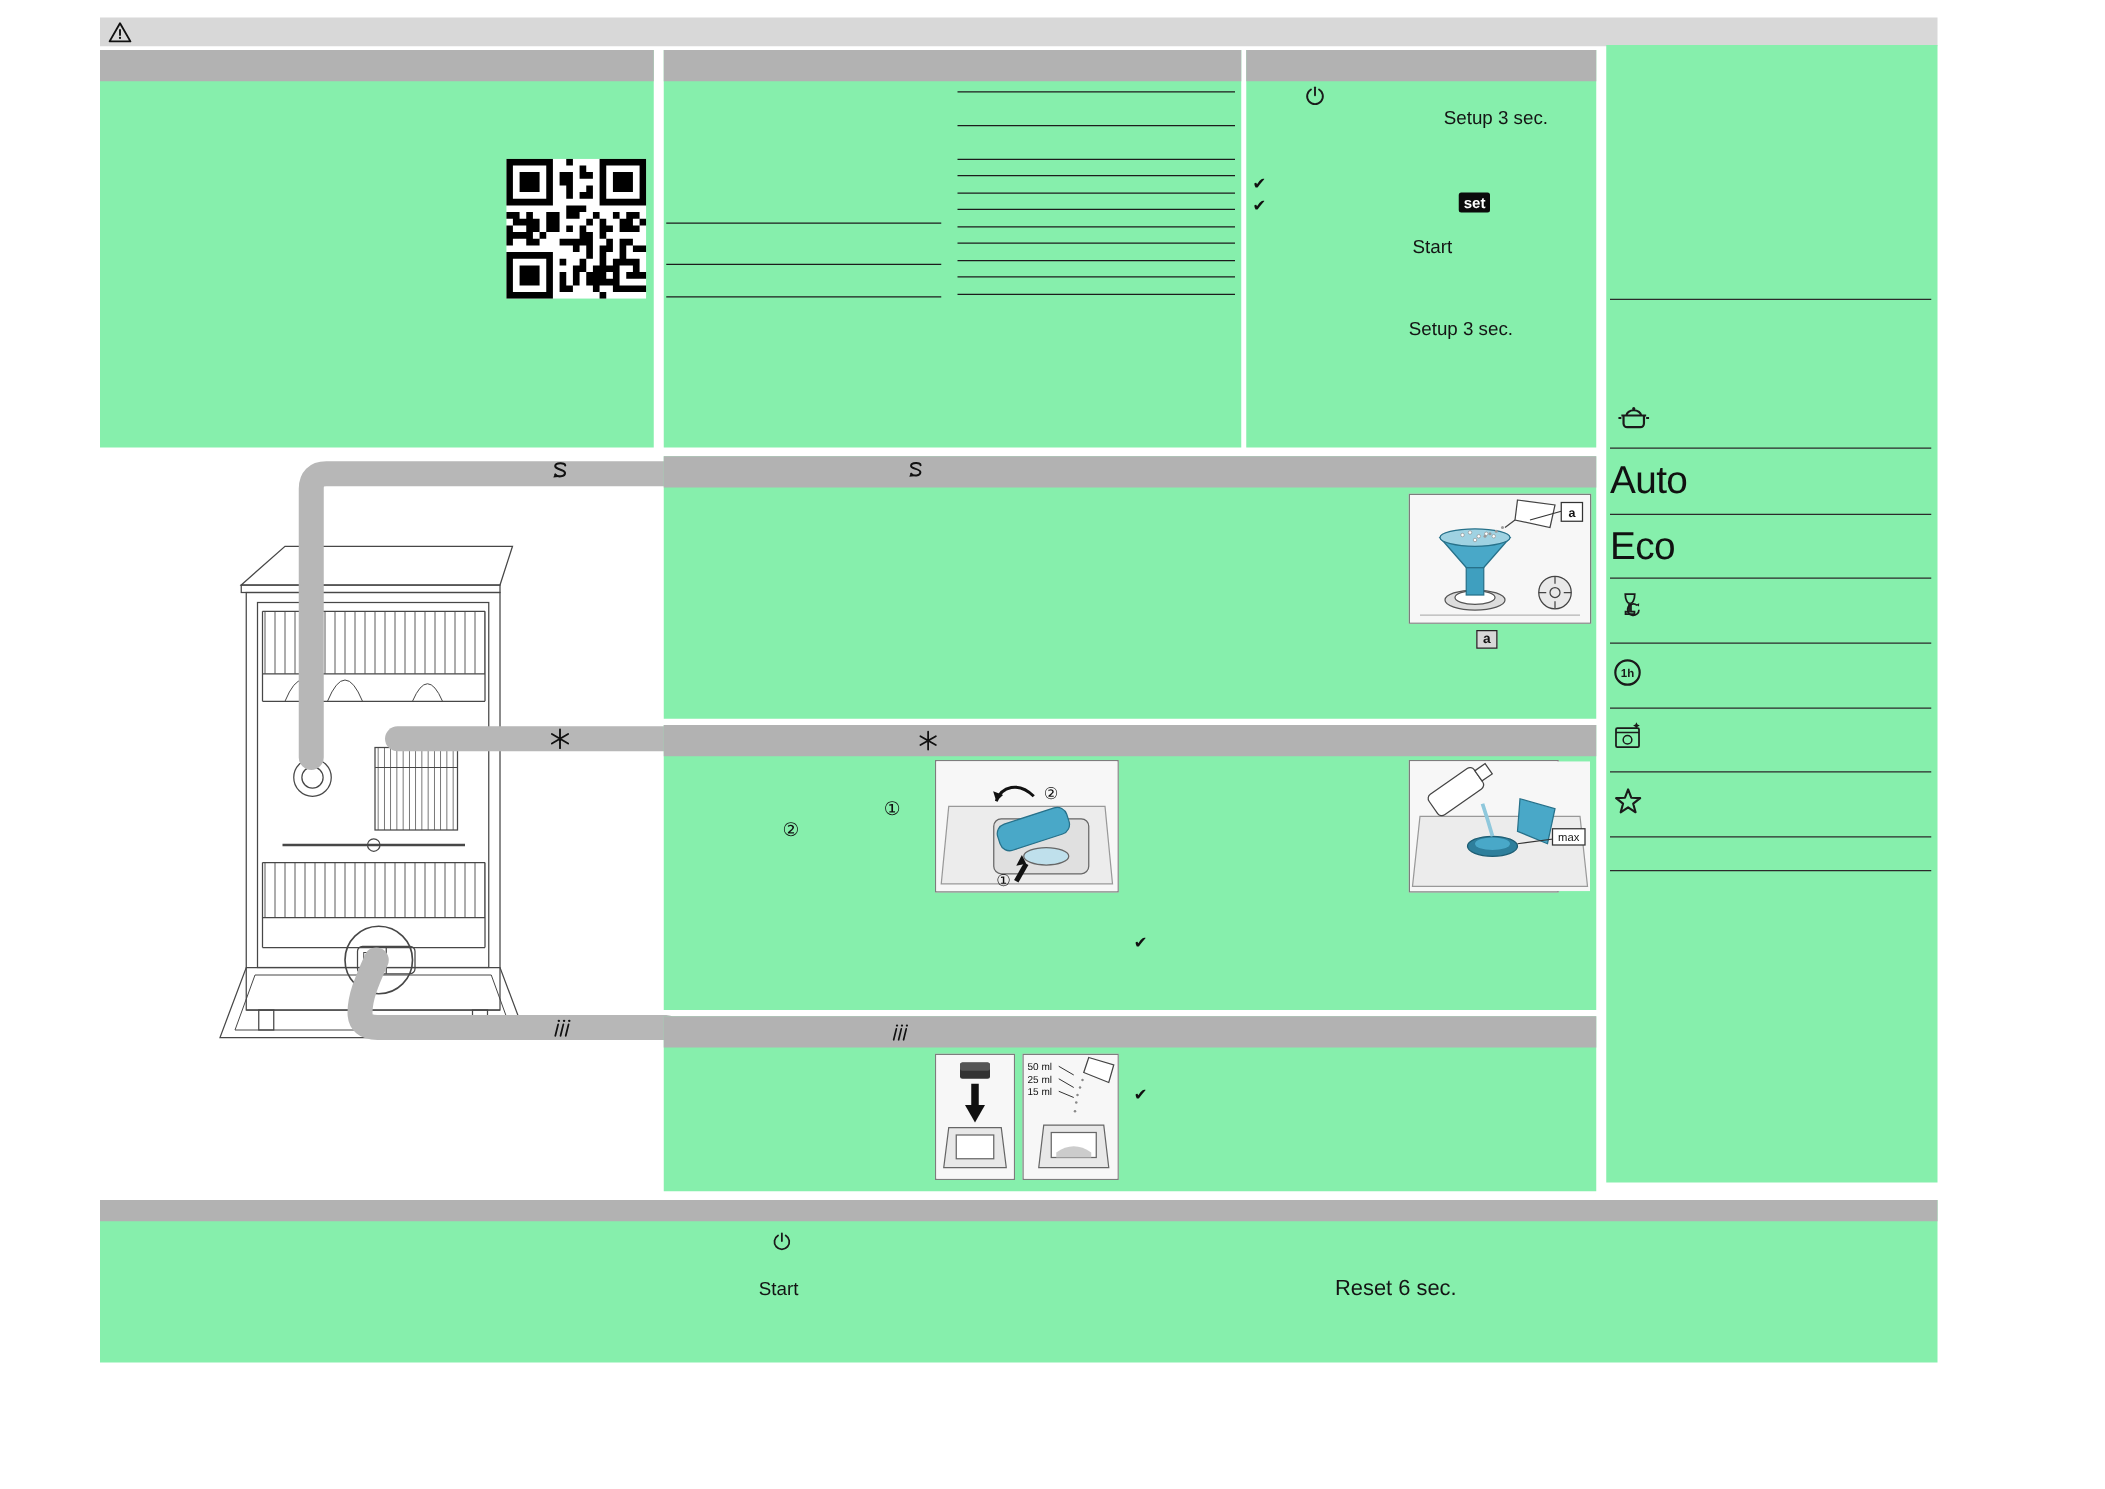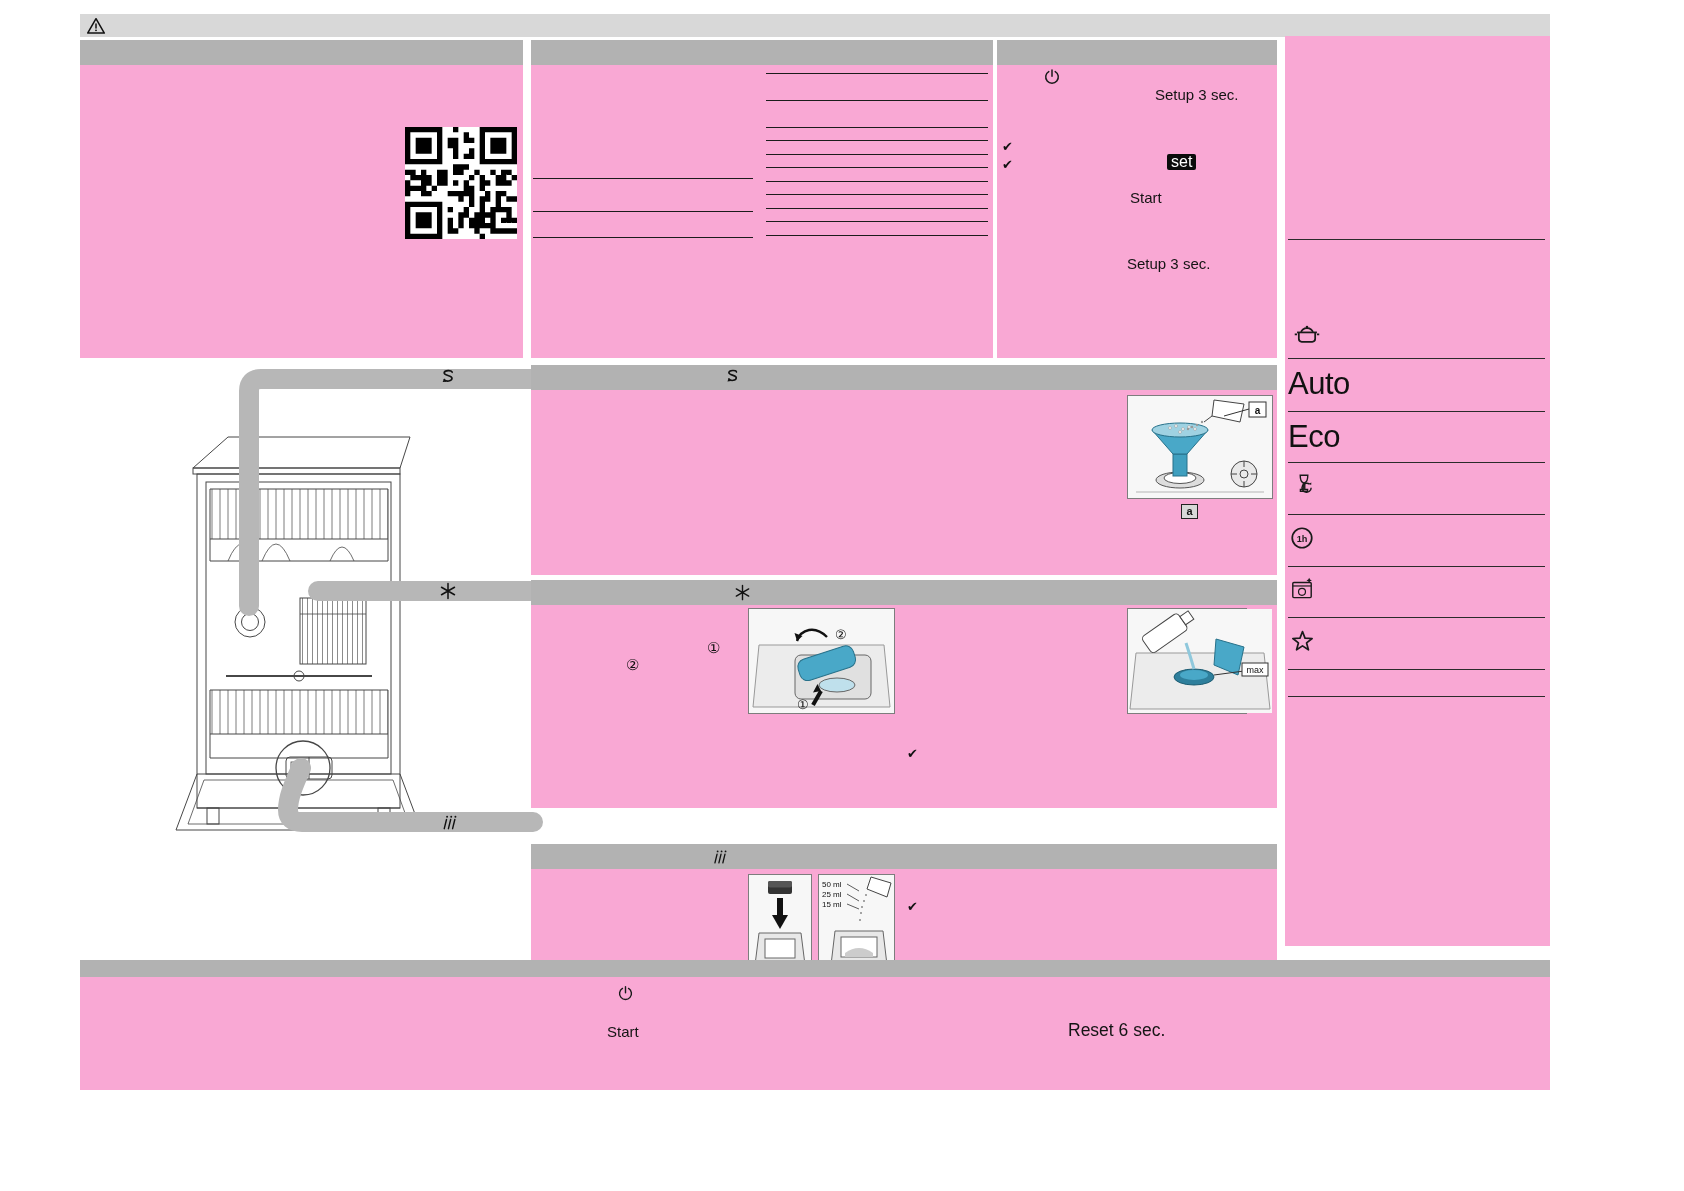--- a/index.html
+++ b/index.html
@@ -1,29 +1,29 @@
 <!DOCTYPE html>
 <html><head>
 <meta charset="utf-8">
 <style>
   *{margin:0;padding:0;box-sizing:border-box}
   html,body{width:1684px;height:1191px;background:#fff;overflow:hidden}
   body{position:relative;font-family:"Liberation Sans",sans-serif;color:#141414}
   .abs{position:absolute}
-  .panel{position:absolute;background:#f9a8d4}
+  .panel{position:absolute;background:#86efac}
   .phead{position:absolute;left:0;top:0;right:0;height:25px;background:#b2b2b2}
   .hicon{position:absolute;top:3px;width:19px;height:19px;color:#111}
   .txt{position:absolute;white-space:nowrap;color:#141414}
   .rule{position:absolute;height:1px;background:#1c1c1c}
   .sep{position:absolute;left:3px;width:257px;height:1px;background:#2b2b2b}
   .check{position:absolute;font-size:13px;color:#111;line-height:15px}
   .circnum{position:absolute;font-size:15px;color:#111;line-height:17px}
   .imgbox{position:absolute;background:#fff;border:1px solid #7d7d7d}
   .imgbox svg{display:block}
-  .setbadge{position:absolute;background:#0b0b0b;color:#fff;font-size:16px;line-height:16px;padding:0 4px;border-radius:2px;font-weight:normal}
+  .setbadge{position:absolute;background:#0b0b0b;color:#fff;font-size:12px;line-height:16px;padding:0 4px;border-radius:2px;font-weight:bold}
   .prog{position:absolute;font-size:31px;letter-spacing:-.5px;color:#111}
   .ltr-box{position:absolute;width:17px;height:15px;border:1.5px solid #222;background:#d8d8d8;
            font-size:11px;font-weight:bold;text-align:center;line-height:13px}
   svg text{font-family:"Liberation Sans",sans-serif}
   .icn{position:absolute;color:#1a1a1a}
 </style>
 </head>
 <body>
 
 <svg style="position:absolute;width:0;height:0" aria-hidden="true">
@@ -269,21 +269,21 @@
       </g>
       <path d="M58 34 Q62 46 66 60" stroke="#8fc8dc" stroke-width="3" fill="none"></path>
       <line x1="86" y1="66" x2="116" y2="62" stroke="#333"></line>
       <rect x="114" y="54" width="26" height="13" fill="#fff" stroke="#333"></rect>
       <text x="127" y="64" font-size="9" text-anchor="middle" fill="#111">max</text>
     </svg>
   </div>
   <div class="check" style="left:376px;top:166px">✔</div>
 </section>
 
-<section class="panel" style="left:531px;top:844px;width:746px;height:140px">
+<section class="panel" style="left:531px;top:813px;width:746px;height:140px">
   <div class="phead">
     <svg class="hicon" style="left:178px">
         <use href="#sym-det"></use>
       </svg>
   </div>
   <div class="imgbox" style="left:217px;top:30px;width:64px;height:101px">
     <svg width="62" height="99" viewBox="0 0 62 99">
       <rect width="62" height="99" fill="#f7f7f7"></rect>
       <path d="M10 58 L52 58 L56 90 L6 90 Z" fill="#e8e8e8" stroke="#666"></path>
       <rect x="16" y="64" width="30" height="19" fill="#fff" stroke="#666"></rect>

